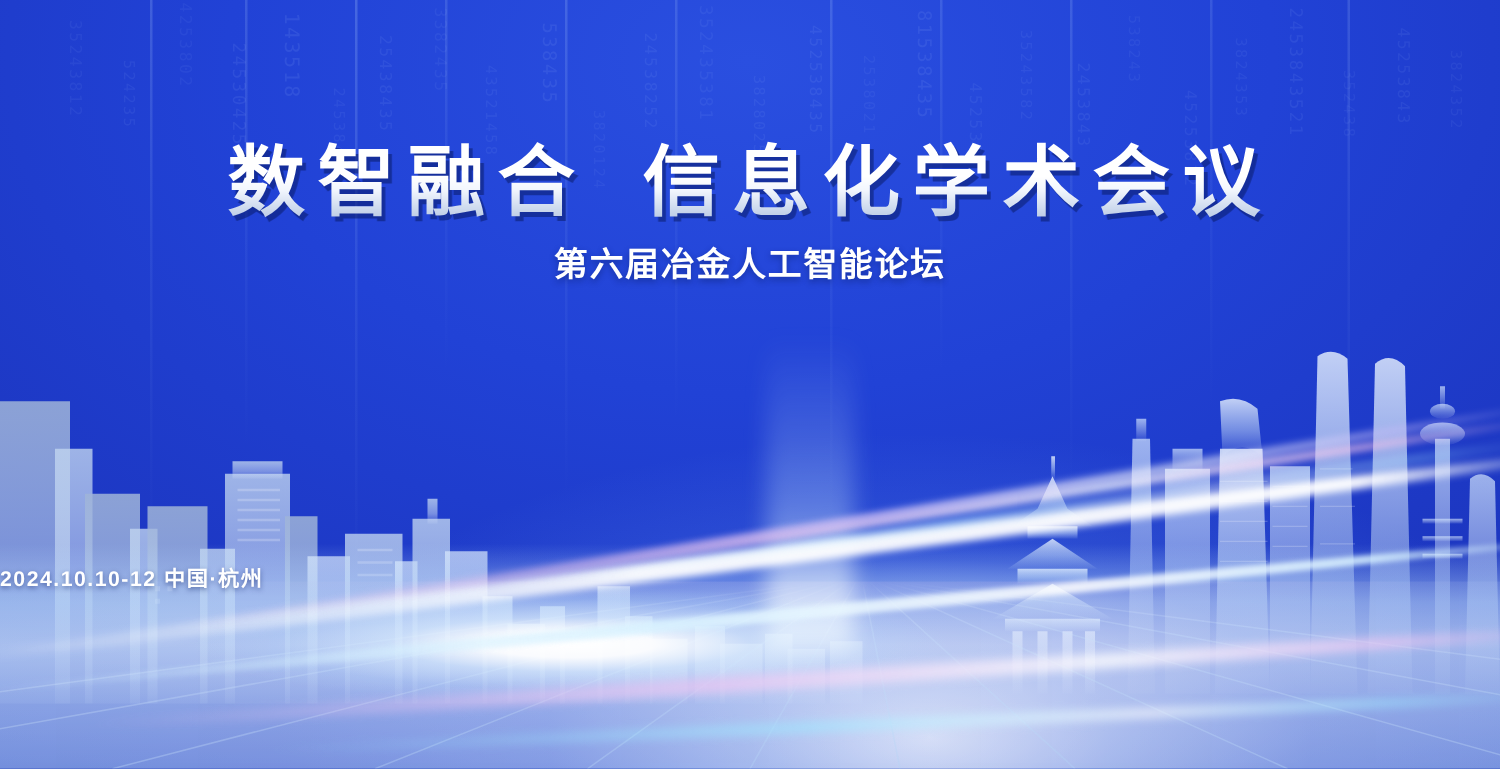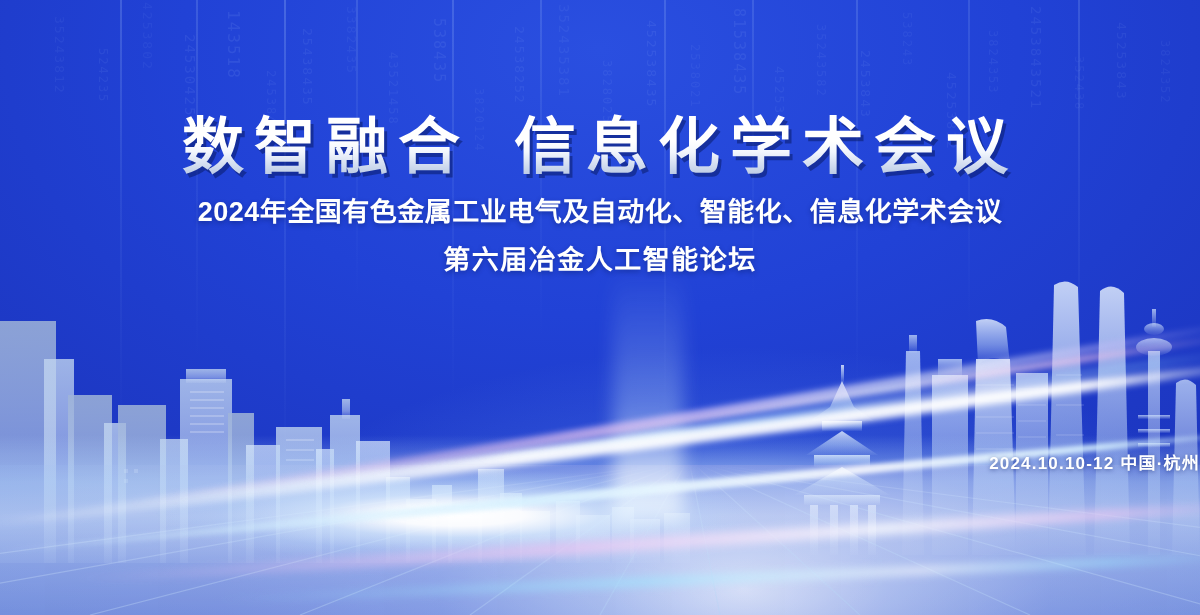--- a/index.html
+++ b/index.html
@@ -108,21 +108,21 @@
   }
   .sub3 {
     margin-top:9px;
     font-size:27px; font-weight:700; color:#ffffff;
     letter-spacing:1.5px; white-space:nowrap;
     text-shadow:0 2px 5px rgba(8,26,95,0.45);
   }
 
   .datebar {
     position:absolute; top:449px; left:0; right:0;
-    text-align:right;
+    text-align:left;
     font-size:17px; font-weight:700; color:#ffffff;
     letter-spacing:1.2px;
     text-shadow:0 1px 4px rgba(8,26,95,0.5);
   }
 </style>
 </head>
 <body>
 
 <div class="banner">
 
@@ -375,19 +375,18 @@
       <div class="ribbon" style="left: 200px; top: 596px; width: 1060px; height: 9px; opacity: 0.6; filter: blur(4px); transform: rotate(-2.4deg); background: linear-gradient(90deg, rgba(255, 255, 255, 0) 0%, rgb(159, 232, 255) 42%, rgb(255, 255, 255) 68%, rgb(159, 232, 255) 86%, rgba(255, 255, 255, 0) 100%);"></div>
     </div>
 
   <div class="content">
 
     <div class="headline">
       <span>数智融合</span>
       <span>信息化学术会议</span>
     </div>
 
-    <div class="sub2">2024年全国有色金属工业电气及自动化、智能化、信息化学术会议</div>
     <div class="sub3">第六届冶金人工智能论坛</div>
 
     <div class="datebar">2024.10.10-12 中国·杭州</div>
   </div>
 
 </div>
 
 </body></html>

